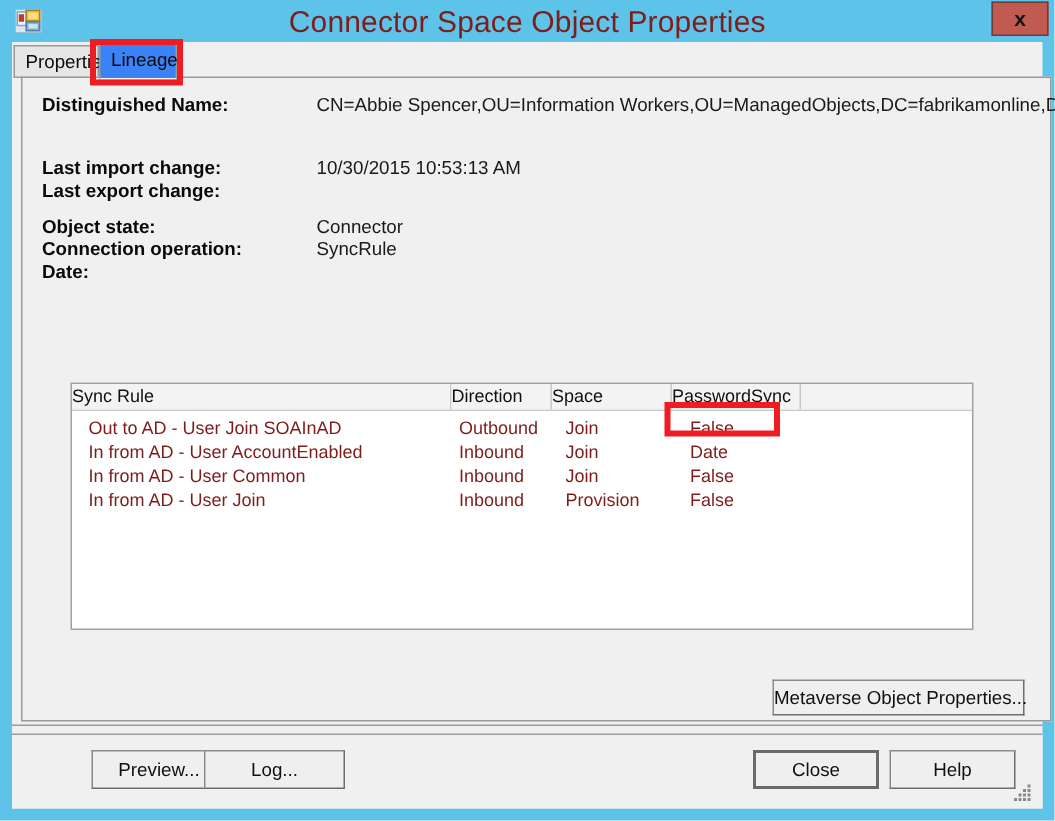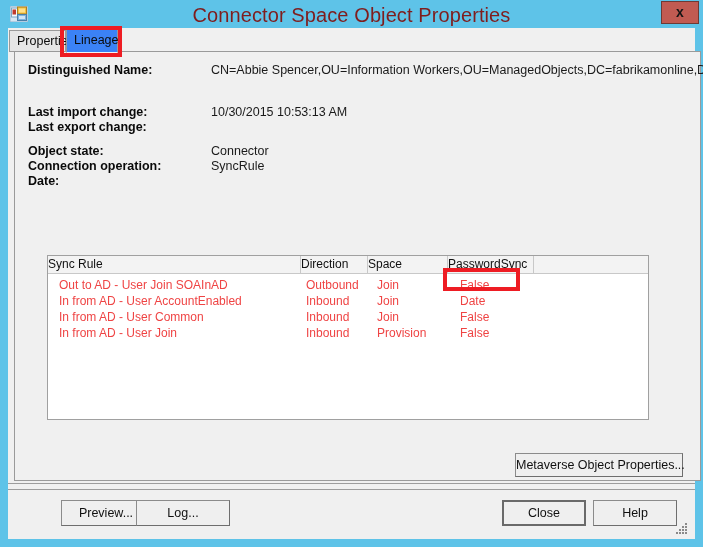--- a/index.html
+++ b/index.html
@@ -170,21 +170,21 @@
     left: 0;
     width: 600px;
     height: 16px;
   }
   .lv-cell {
     position: absolute;
     top: 0;
     height: 16px;
     line-height: 16px;
     font-size: 12px;
-    color: #ef4444;
+    color: #7f1d1d;
     white-space: nowrap;
     overflow: hidden;
   }
 
   
   .btn {
     position: absolute;
     background: #EFEFEF;
     border: 1px solid #8b8b8b;
     border-right-color: #6e6e6e;

